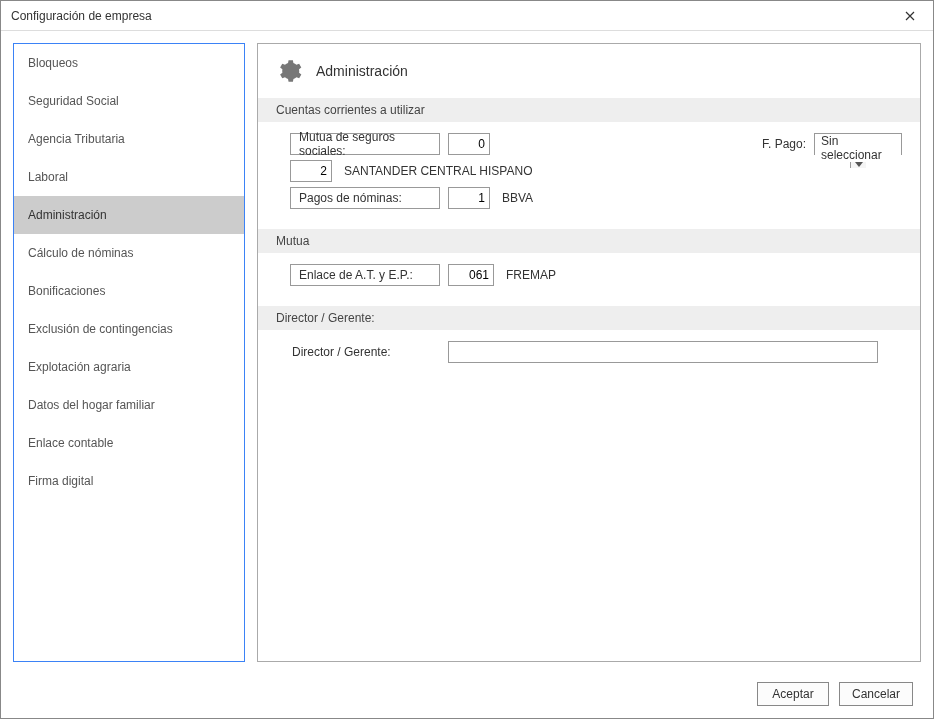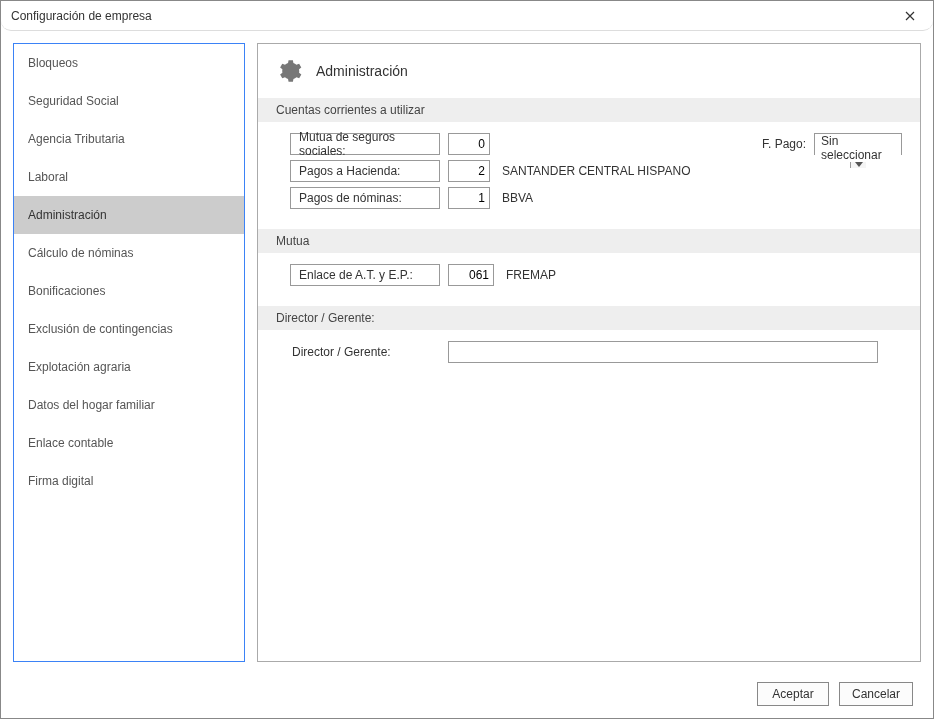--- a/index.html
+++ b/index.html
@@ -20,21 +20,20 @@
       flex-direction: column;
       background: #fff;
     }
     .titlebar {
       height: 30px;
       display: flex;
       align-items: center;
       justify-content: space-between;
       padding: 0 8px 0 10px;
       border-bottom: 1px solid #ddd;
-      border-radius: 10px;
     }
     .titlebar-title { font-size: 12px; color: #333; }
     .titlebar-close {
       width: 30px;
       height: 24px;
       display: flex;
       align-items: center;
       justify-content: center;
       cursor: default;
     }
@@ -236,21 +235,20 @@
               <div class="dropdown-text">Sin seleccionar</div>
               <div class="dropdown-btn">
                 <svg viewBox="0 0 8 6">
                     <path d="M0 0 L4 5 L8 0 Z" fill="#555"></path>
                   </svg>
               </div>
             </div>
           </div>
         </div>
         <div class="form-row">
-          <div class="btn-label">Pagos a Hacienda:</div>
           <input class="num-input" value="2" style="">
           <span class="value-text">SANTANDER CENTRAL HISPANO</span>
         </div>
         <div class="form-row">
           <div class="btn-label">Pagos de nóminas:</div>
           <input class="num-input" value="1" style="">
           <span class="value-text">BBVA</span>
         </div>
       </div>
 

